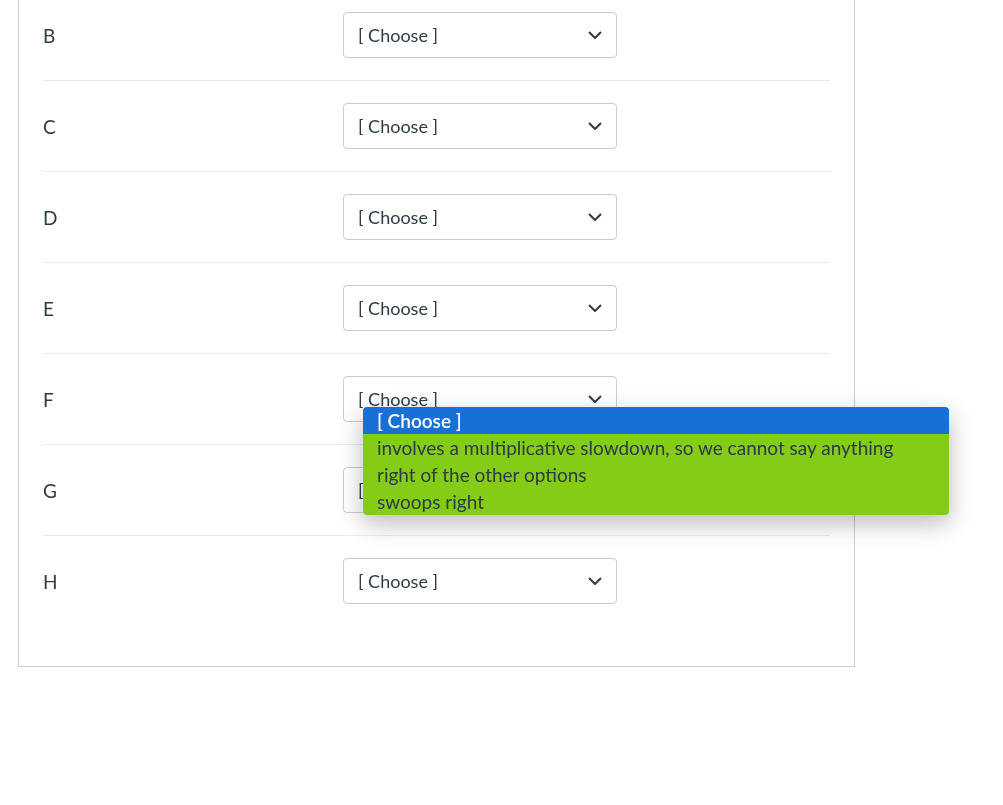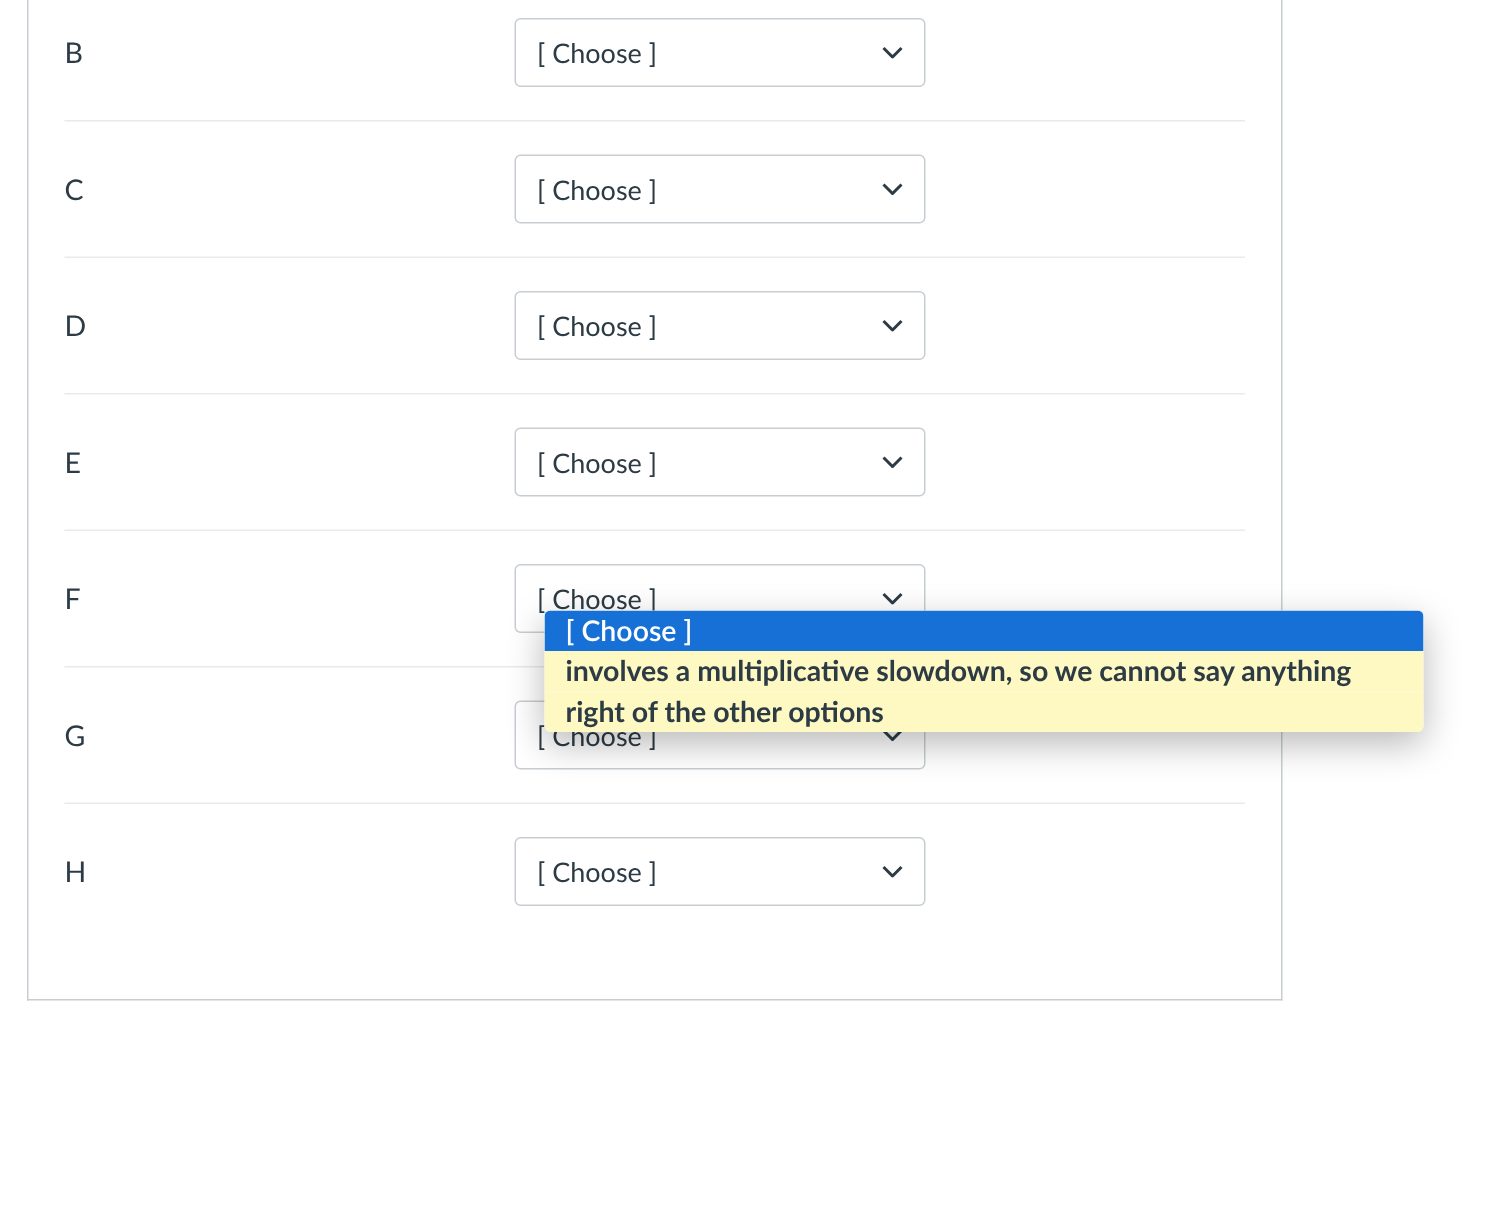--- a/index.html
+++ b/index.html
@@ -84,24 +84,23 @@
     box-shadow: 0 8px 24px rgba(0,0,0,0.28);
     z-index: 20;
     padding: 0;
     overflow: hidden;
   }
   .dropdown .option {
     padding: 1px 14px;
     font-size: 19px;
     line-height: 25px;
     color: #2D3B45;
-    background: #fef9c3;
+    background: #84cc16;
     cursor: pointer;
     white-space: nowrap;
-    font-weight: bold;
   }
   .dropdown .option.selected {
     background: #1670D6;
     color: #fff;
     font-weight: 600;
     padding-top: 1px;
   }
 </style>
 </head>
 <body>
@@ -205,13 +204,14 @@
       </div>
     </div>
   </div>
 
 </div>
 
 <div class="dropdown">
   <div class="option selected">[ Choose ]</div>
   <div class="option">involves a multiplicative slowdown, so we cannot say anything</div>
   <div class="option">right of the other options</div>
+  <div class="option">swoops right</div>
 </div>
 
 </body></html>

